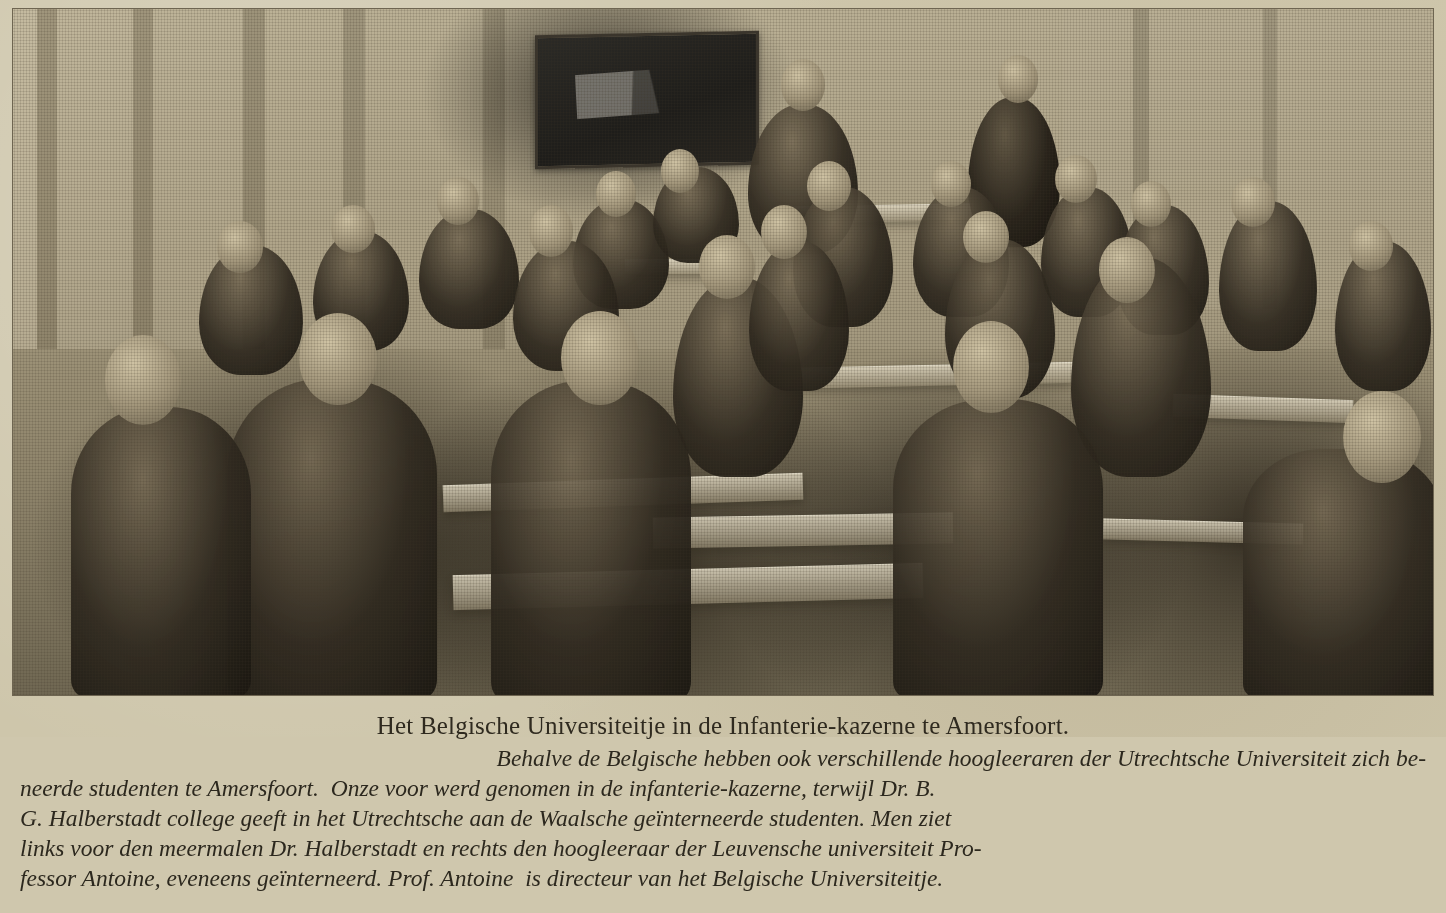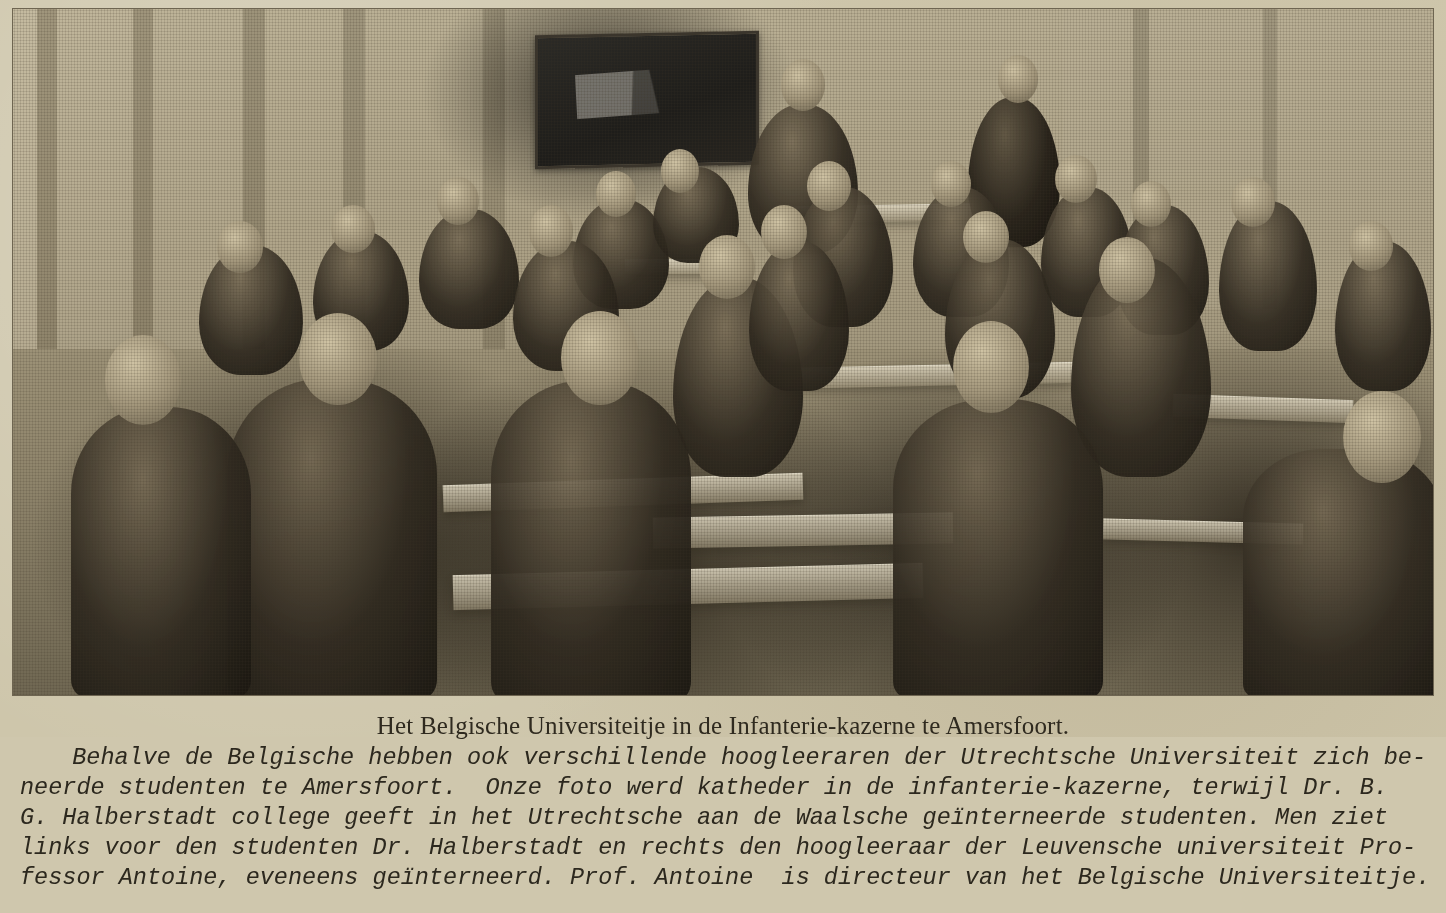--- a/index.html
+++ b/index.html
@@ -168,21 +168,20 @@
     font-size: 23.5px;
     line-height: 1.28;
     color: #2c281e;
     text-align: justify;
     text-align-last: justify;
     padding: 0 8px;
   }
   .caption-body .line {
     display: block;
     white-space: nowrap;
-    font-family: Liberation Mono, monospace;
   }
   .caption-body .line.just {
     display: flex;
     justify-content: space-between;
   }
   .caption-body .line.just > span { white-space: pre; }
   .indent { display: inline-block; width: 34px; }
 </style>
 </head>
 <body>
@@ -283,27 +282,27 @@
   <div class="caption-block">
 
     <div class="caption-title">Het Belgische Universiteitje in de Infanterie-kazerne te Amersfoort.</div>
 
     <div class="caption-body">
       <span class="line just">
         <span class="indent"></span>
           <span>Behalve de Belgische hebben ook verschillende hoogleeraren der Utrechtsche Universiteit zich be-</span>
       </span>
       <span class="line just">
-        <span>neerde studenten te Amersfoort.  Onze foto werd katheder in de infanterie-kazerne, terwijl Dr. B.</span>
+        <span>neerde studenten te Amersfoort.  Onze voor werd genomen in de infanterie-kazerne, terwijl Dr. B.</span>
       </span>
       <span class="line just">
         <span>G. Halberstadt college geeft in het Utrechtsche aan de Waalsche geïnterneerde studenten. Men ziet</span>
       </span>
       <span class="line just">
-        <span>links voor den studenten Dr. Halberstadt en rechts den hoogleeraar der Leuvensche universiteit Pro-</span>
+        <span>links voor den meermalen Dr. Halberstadt en rechts den hoogleeraar der Leuvensche universiteit Pro-</span>
       </span>
       <span class="line just">
         <span>fessor Antoine, eveneens geïnterneerd. Prof. Antoine  is directeur van het Belgische Universiteitje.</span>
       </span>
     </div>
   </div>
 
 </div>
 
 </body></html>

